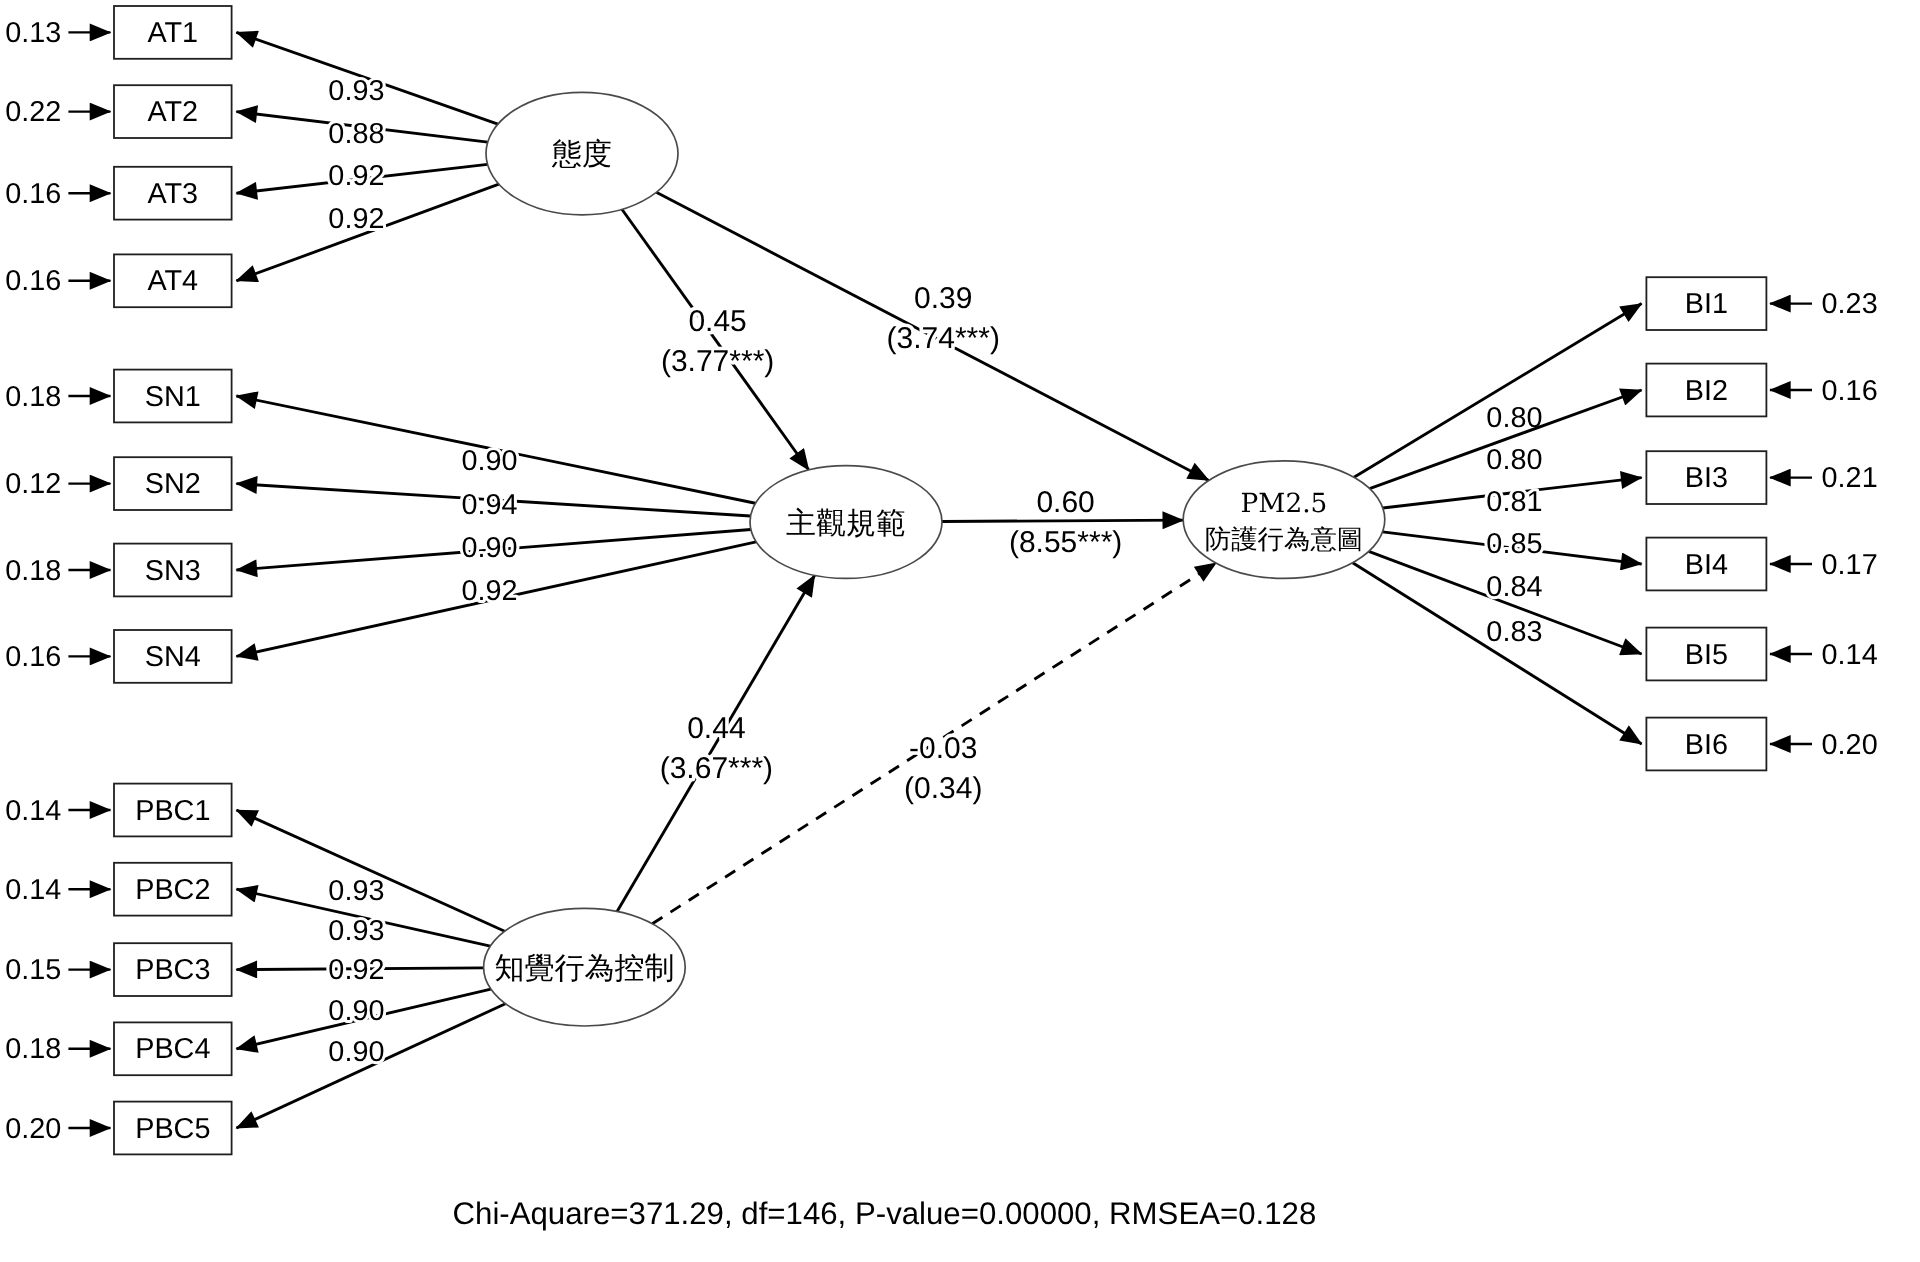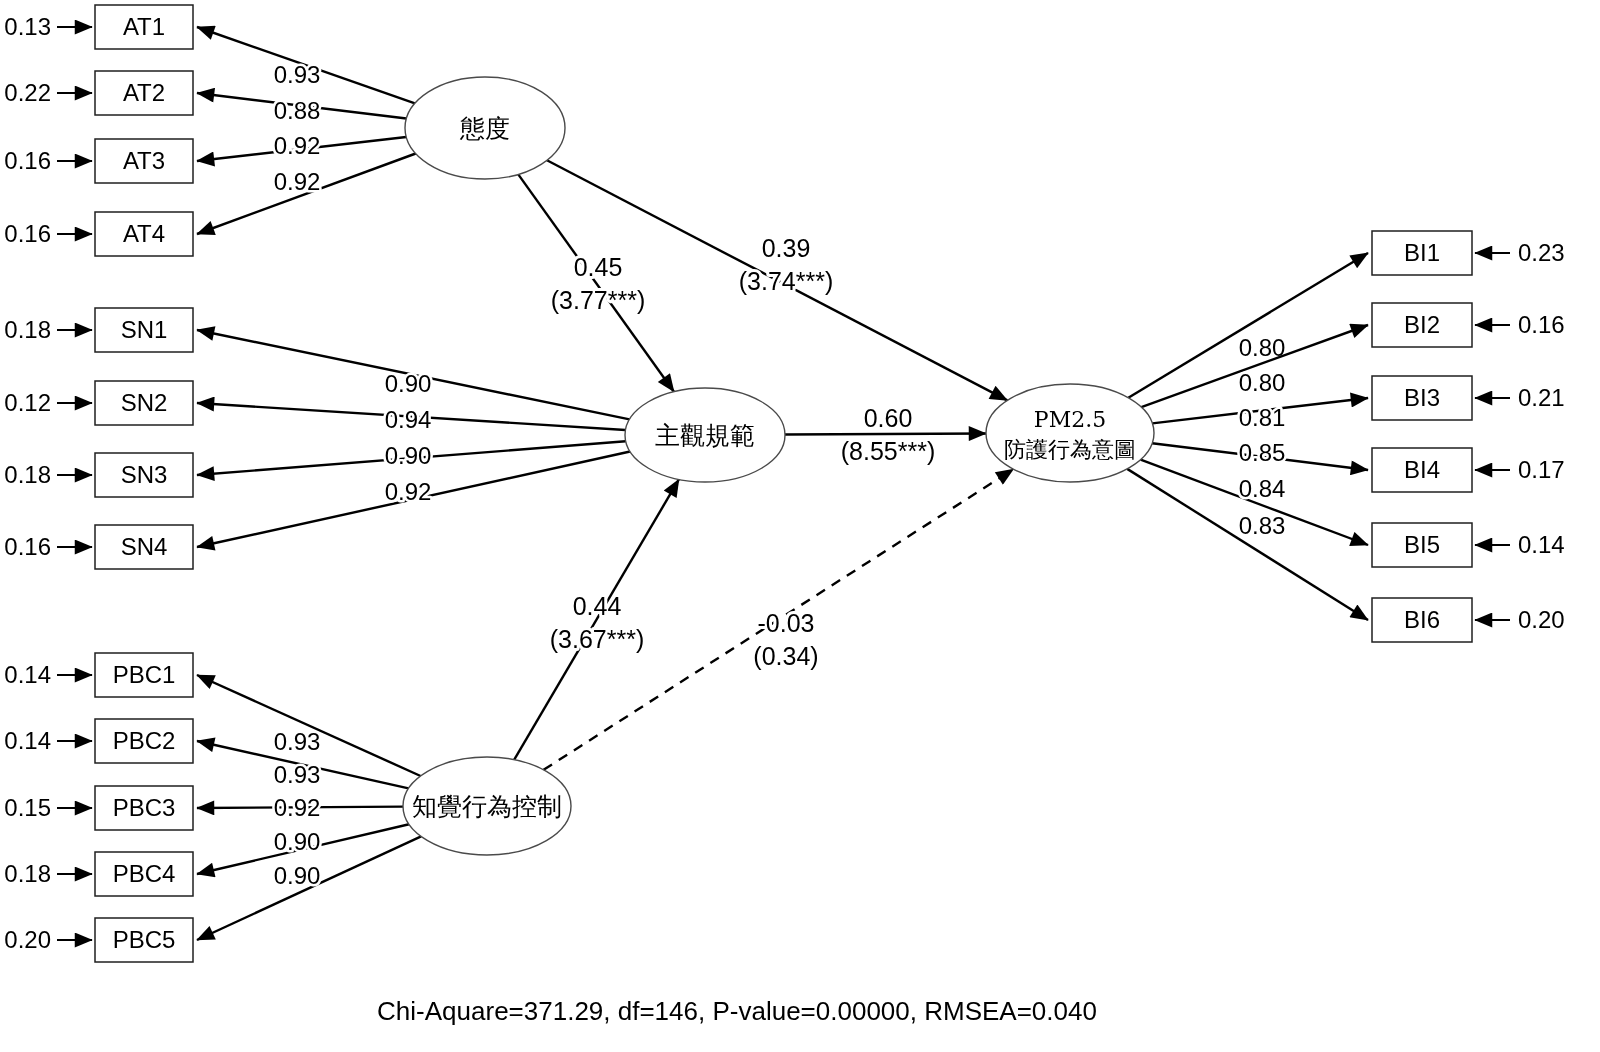--- a/index.html
+++ b/index.html
@@ -160,14 +160,14 @@
       <ellipse cx="485" cy="128" rx="80" ry="51" class="latent"></ellipse>
       <text x="485" y="137" text-anchor="middle" class="latent-label">態度</text>
       <ellipse cx="705" cy="435" rx="80" ry="47" class="latent"></ellipse>
       <text x="705" y="444" text-anchor="middle" class="latent-label">主觀規範</text>
       <ellipse cx="487" cy="806" rx="84" ry="49" class="latent"></ellipse>
       <text x="487" y="815" text-anchor="middle" class="latent-label">知覺行為控制</text>
       <ellipse cx="1070" cy="433" rx="84" ry="49" class="latent"></ellipse>
       <text x="1070" y="427" text-anchor="middle" class="latent-label small">PM2.5</text>
       <text x="1070" y="457" text-anchor="middle" class="latent-label small">防護行為意圖</text>
     </svg>
-  <div id="footer">Chi-Aquare=371.29, df=146, P-value=0.00000, RMSEA=0.040</div>
+  <div id="footer">Chi-Aquare=371.29, df=146, P-value=0.00000, RMSEA=0.128</div>
 </div>
 
 </body></html>

